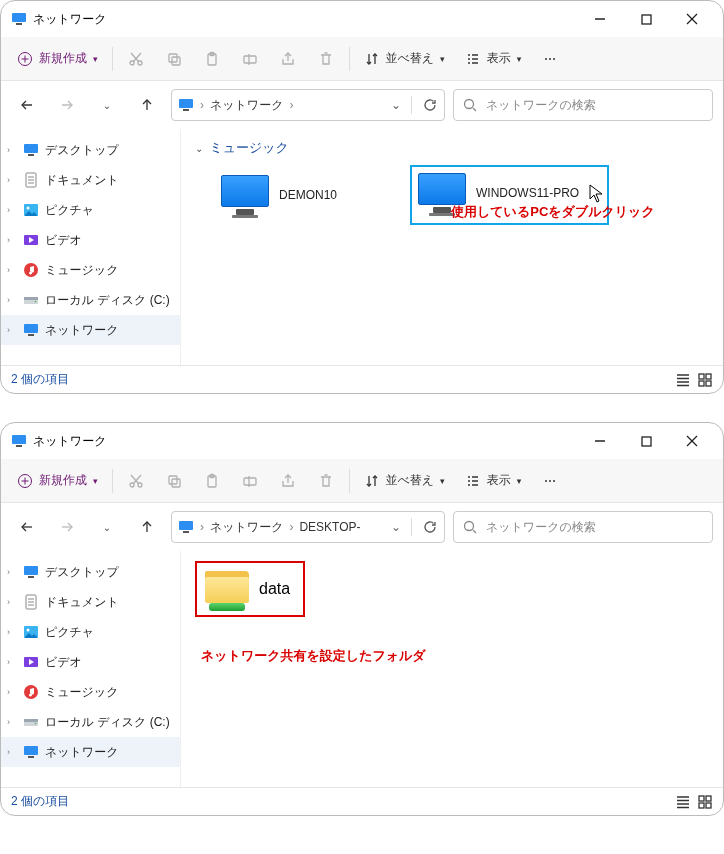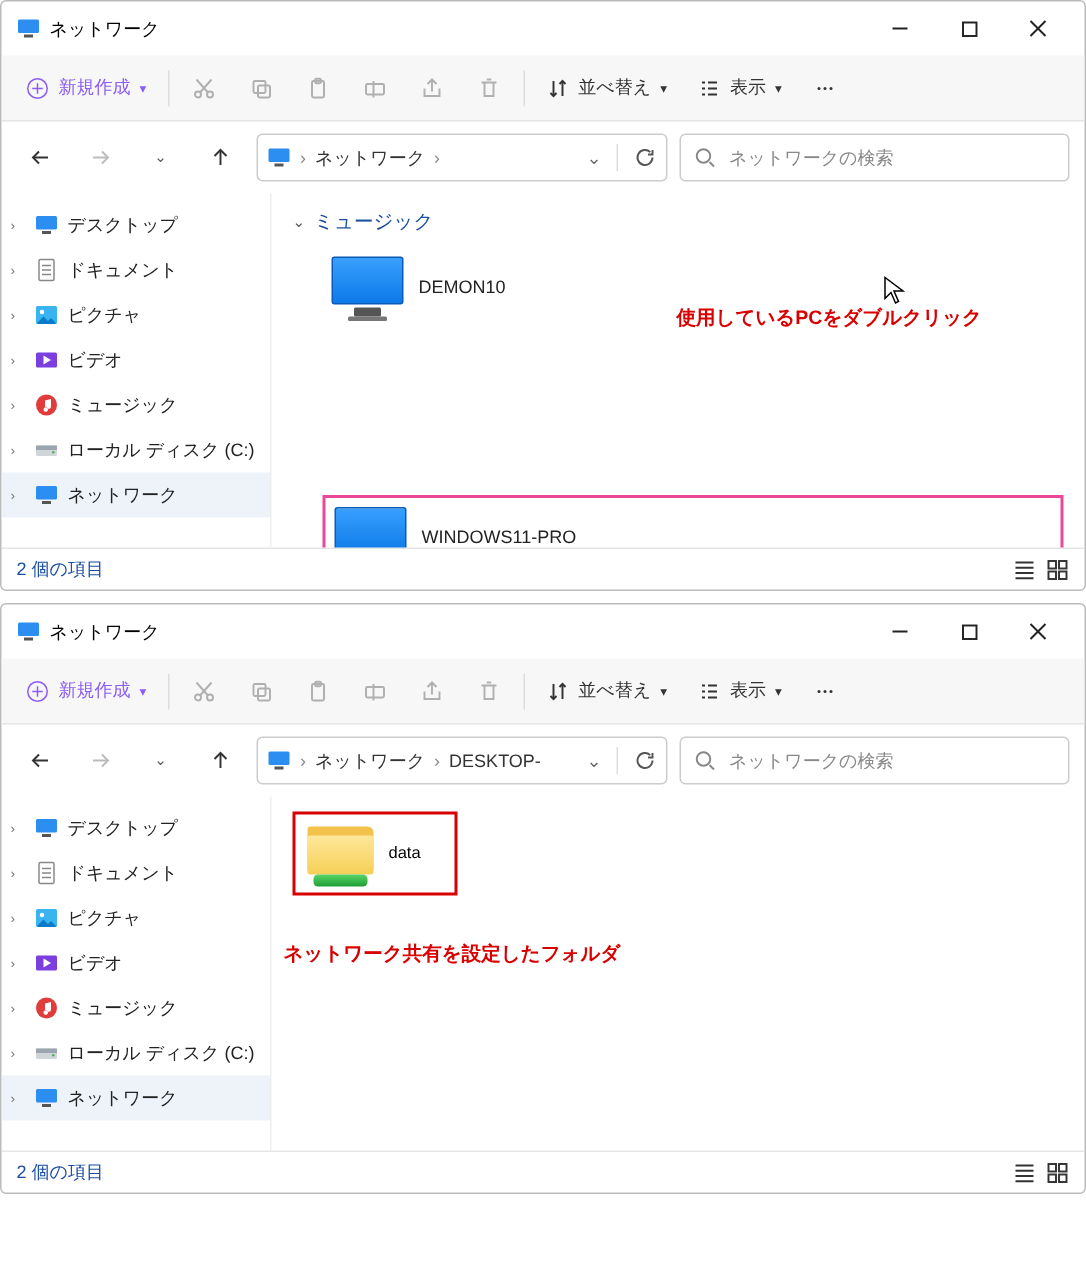--- a/index.html
+++ b/index.html
@@ -1,44 +1,44 @@
 <!DOCTYPE html>
 <html><head>
 <meta charset="utf-8">
 <style>
 * { margin: 0; padding: 0; box-sizing: border-box; font-family: "Segoe UI", "Yu Gothic UI", sans-serif; }
 body { background: #fff; width: 724px; }
-.win { border: 1px solid #bbb; border-radius: 4px; overflow: hidden; margin-bottom: 8px; background: #fff; }
+.win { border: 1px solid #bbb; border-radius: 15px; overflow: hidden; margin-bottom: 28px; background: #fff; }
 .titlebar { height: 36px; display: flex; align-items: center; padding: 0 8px 0 10px; }
 .titlebar .ico { width: 16px; height: 16px; margin-right: 6px; }
 .titlebar .title { font-size: 12px; flex: 0 0 auto; }
 .titlebar .spacer { flex: 1; }
 .wbtn { width: 46px; height: 32px; display: flex; align-items: center; justify-content: center; }
 .cmdbar { height: 44px; display: flex; align-items: center; padding: 0 6px; border-bottom: 1px solid #e5e5e5; background: #f7f7f7; }
 .cbtn { height: 36px; padding: 0 10px; display: flex; align-items: center; gap: 6px; border-radius: 4px; color: #555; font-size: 12px; }
-.cbtn.disabled { color: #8b5cf6; }
+.cbtn.disabled { color: #701a75; }
 .vsep { width: 1px; height: 24px; background: #ddd; margin: 0 4px; }
 .iconbtn { width: 38px; height: 36px; display: flex; align-items: center; justify-content: center; color: #b0b0b0; }
 .navrow { height: 48px; display: flex; align-items: center; padding: 0 10px; gap: 8px; }
 .navbtn { width: 32px; height: 32px; display: flex; align-items: center; justify-content: center; color: #444; border-radius: 4px; }
 .addrbar { flex: 1; height: 32px; border: 1px solid #ccc; border-radius: 4px; display: flex; align-items: center; padding: 0 6px; gap: 6px; font-size: 12px; color: #333; }
 .addrbar .drop { color: #666; margin-left: auto; }
 .searchbar { width: 260px; height: 32px; border: 1px solid #ccc; border-radius: 4px; display: flex; align-items: center; padding: 0 8px; gap: 8px; color: #888; font-size: 12px; }
 .body { display: flex; height: 236px; }
 .nav { width: 180px; border-right: 1px solid #eee; overflow: hidden; padding: 6px 0; }
 .navitem { height: 30px; display: flex; align-items: center; padding: 0 6px; gap: 6px; font-size: 12px; color: #222; }
 .navitem .chev { width: 10px; color: #777; font-size: 9px; }
 .navitem .ficon { width: 16px; height: 16px; flex: 0 0 16px; }
 .navitem.selected { background: #eef3fa; }
 .content { flex: 1; position: relative; padding: 10px 14px; overflow: hidden; }
 .grouphead { display: flex; align-items: center; gap: 6px; font-size: 13px; color: #1a4ea0; margin-bottom: 8px; }
 .grouphead .chev { color: #555; font-size: 10px; }
-.items { display: flex; gap: 113px; padding-left: 20px; flex-direction: column; }
+.items { display: flex; gap: 67px; padding-left: 20px; }
 .netitem { display: flex; align-items: center; gap: 10px; padding: 6px; font-size: 12px; color: #222; }
-.netitem.boxed { border: 2px solid #ec4899; padding: 6px 28px 21px 6px; }
+.netitem.boxed { border: 2px solid #0ea5e9; padding: 6px 28px 10px 6px; }
 .monitor { width: 48px; height: 40px; position: relative; }
 .monitor .screen { width: 48px; height: 32px; background: linear-gradient(#39a0ff,#0b79e8); border: 1px solid #0a5bb8; border-radius: 2px; }
 .monitor .stand { position: absolute; bottom: 0; left: 50%; transform: translateX(-50%); width: 18px; height: 6px; background: #555; border-radius: 1px; }
 .monitor .base { position: absolute; bottom: -3px; left: 50%; transform: translateX(-50%); width: 26px; height: 3px; background: #777; border-radius: 1px; }
 .callout { position: absolute; color: #d90000; font-weight: bold; font-size: 13px; }
 .sharefolder { width: 44px; height: 40px; position: relative; }
 .sharefolder .fback { position: absolute; top: 2px; width: 44px; height: 30px; background: #f3c24a; border-radius: 2px 4px 2px 2px; }
 .sharefolder .ffront { position: absolute; top: 8px; width: 44px; height: 26px; background: linear-gradient(#ffe79a,#f5cf56); border-radius: 2px; }
 .sharefolder .pipe { position: absolute; bottom: -2px; left: 4px; width: 36px; height: 8px; background: linear-gradient(#5ad46a,#1f9e33); border-radius: 3px; }
 .status { height: 28px; border-top: 1px solid #e5e5e5; display: flex; align-items: center; padding: 0 10px; font-size: 12px; color: #1a4ea0; }
@@ -541,23 +541,23 @@
     </div>
 
     <div class="content">
 
       <div style="display:flex;gap:10px;align-items:center;border:2px solid #d90000;width:110px;padding:6px 8px;">
         <div class="sharefolder">
             <div class="fback"></div>
             <div class="ffront"></div>
             <div class="pipe"></div>
           </div>
-        <span style="font-size:11px">data</span>
-      </div>
-      <div class="callout" style="left:8px;top:96px">ネットワーク共有を設定したフォルダ</div>
+        <span style="font-size:16px">data</span>
+      </div>
+      <div class="callout" style="left:20px;top:96px">ネットワーク共有を設定したフォルダ</div>
     </div>
   </div>
 
   <div class="status">
     <span>2 個の項目</span>
     <div class="spacer"></div>
     <div class="viewbtns">
       <svg class="svg16" viewBox="0 0 16 16" fill="none" stroke="#333" stroke-width="1.3">
           <line x1="2" y1="3" x2="14" y2="3"></line>
           <line x1="2" y1="6.5" x2="14" y2="6.5"></line>

